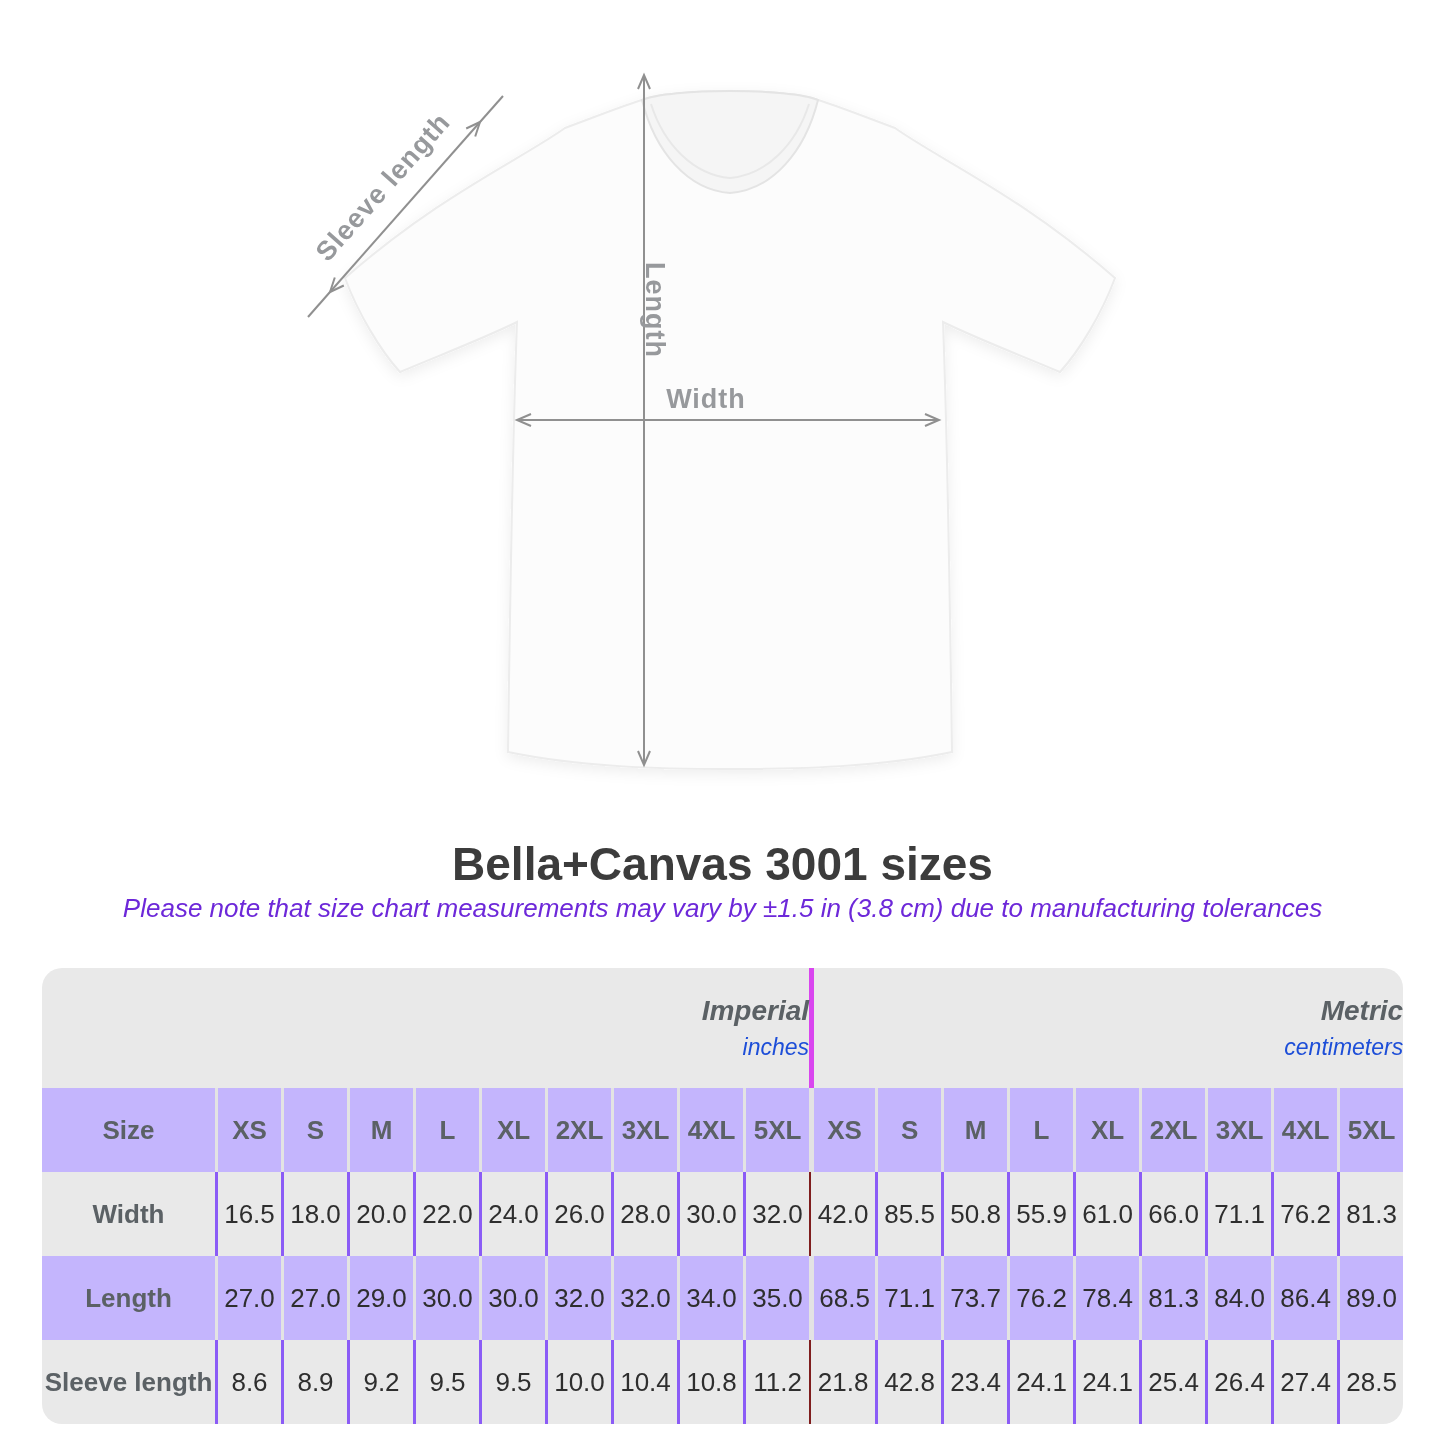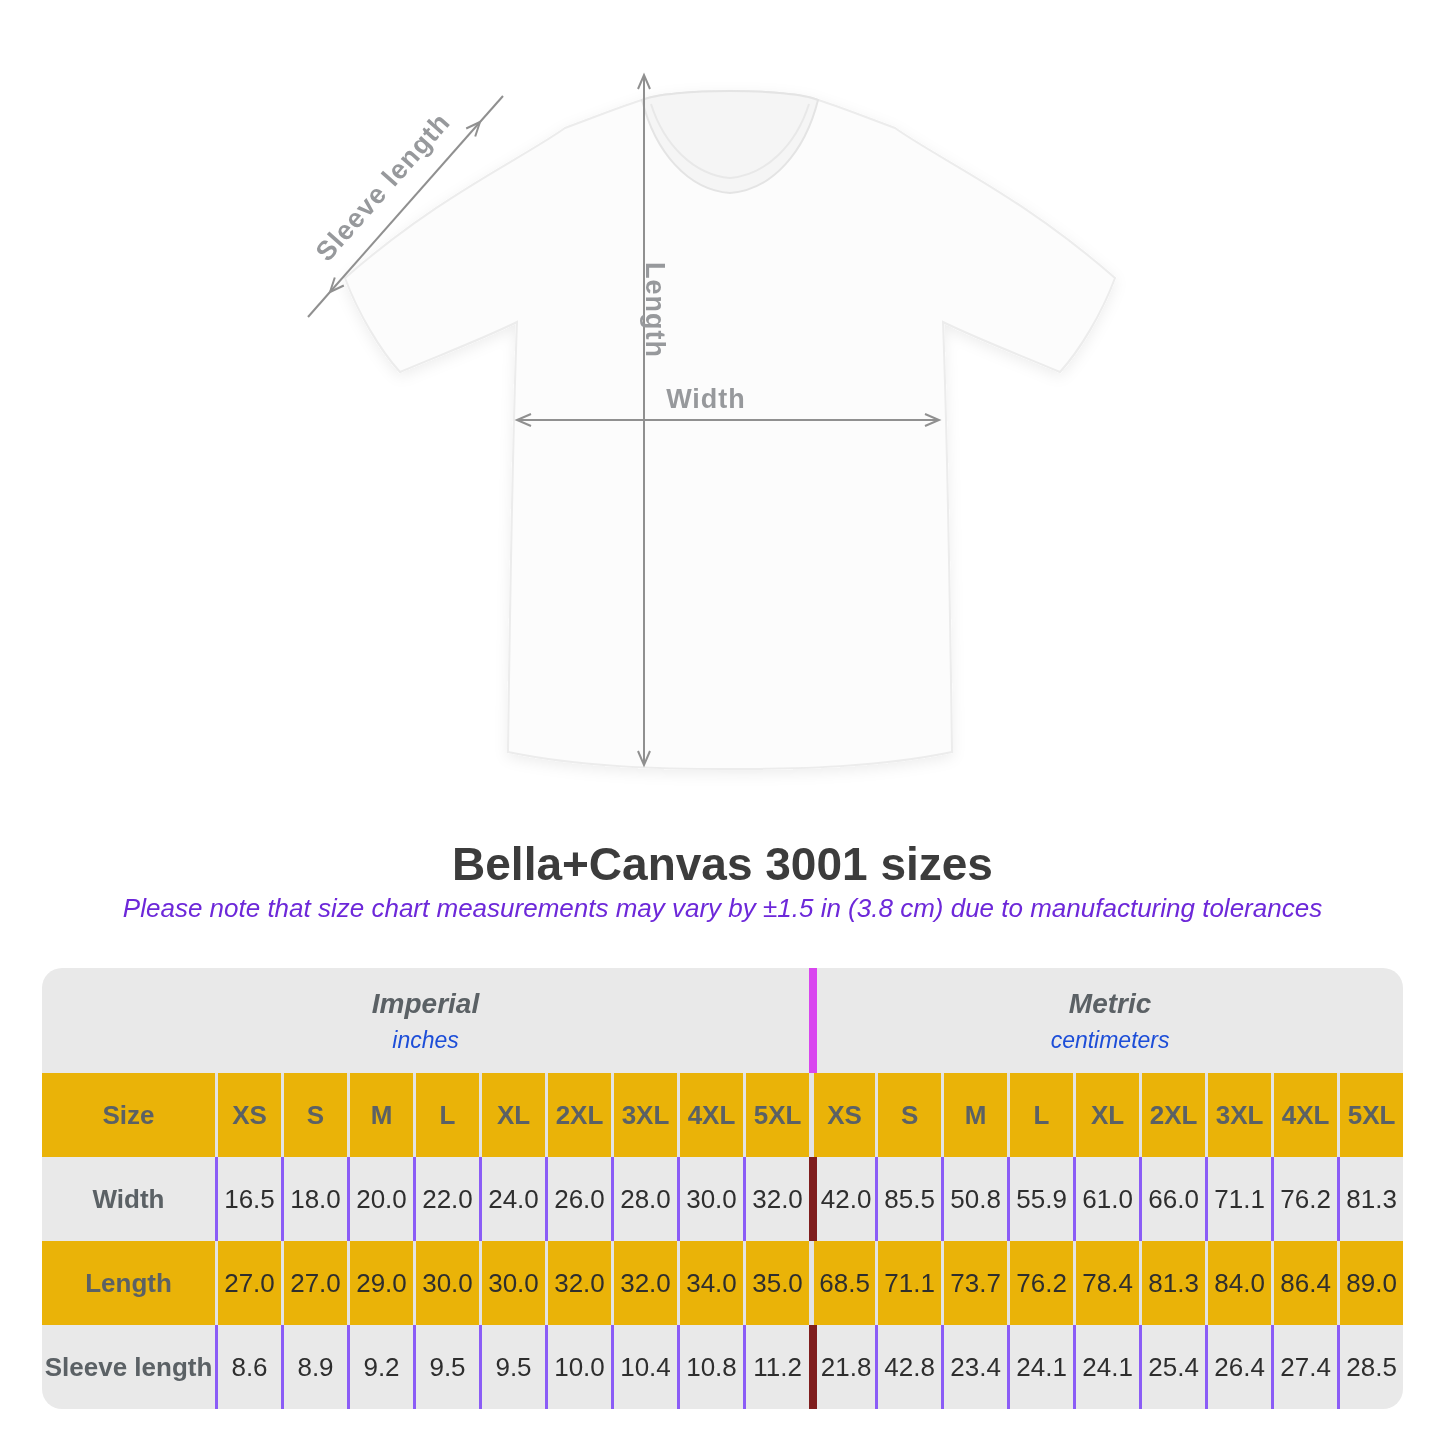--- a/index.html
+++ b/index.html
@@ -29,31 +29,31 @@
   }
   
   .table-wrap{
     width:1361px;margin:46px 0 0 42px;border-radius:20px;overflow:hidden;
   }
   table{width:100%;border-collapse:separate;border-spacing:0;table-layout:fixed;}
   td{
     box-sizing:border-box;padding:0;text-align:center;vertical-align:middle;
     height:84px;
   }
-  tr.grow td{height:105px;}
+  tr.grow td{height:120px;text-align:right;}
   .ghead{background:#e9e9e9;}
-  .gsep{border-left:8px solid #d946ef;}
+  .gsep{border-left:5px solid #d946ef;}
   .gtitle{font-size:28px;font-weight:bold;font-style:italic;color:#5b6165;}
   .gsub{font-size:23px;font-style:italic;color:#1d4ed8;margin-top:7px;}
-  tr.white-row td{background:#eab308;}
+  tr.white-row td{background:#c4b5fd;}
   tr.gray-row td{background:#e9e9e9;}
   tr.white-row td.sep{border-left:3px solid #e3e3e3;}
   tr.white-row td.sep-wide{border-left:5px solid #e3e3e3;}
   tr.gray-row td.sep{border-left:3px solid #8b5cf6;}
-  tr.gray-row td.sep-wide{border-left:8px solid #7f1d1d;}
+  tr.gray-row td.sep-wide{border-left:2px solid #7f1d1d;}
   td.lbl,td.sz{font-size:26px;font-weight:bold;color:#5b6165;}
   td.val{font-size:26px;color:#2e2e2e;}
 </style>
 </head>
 <body>
 
 <div class="hero">
   <svg width="880" height="760" viewBox="0 0 880 760">
     <defs>
       <filter id="soft" x="-20%" y="-20%" width="140%" height="140%">

